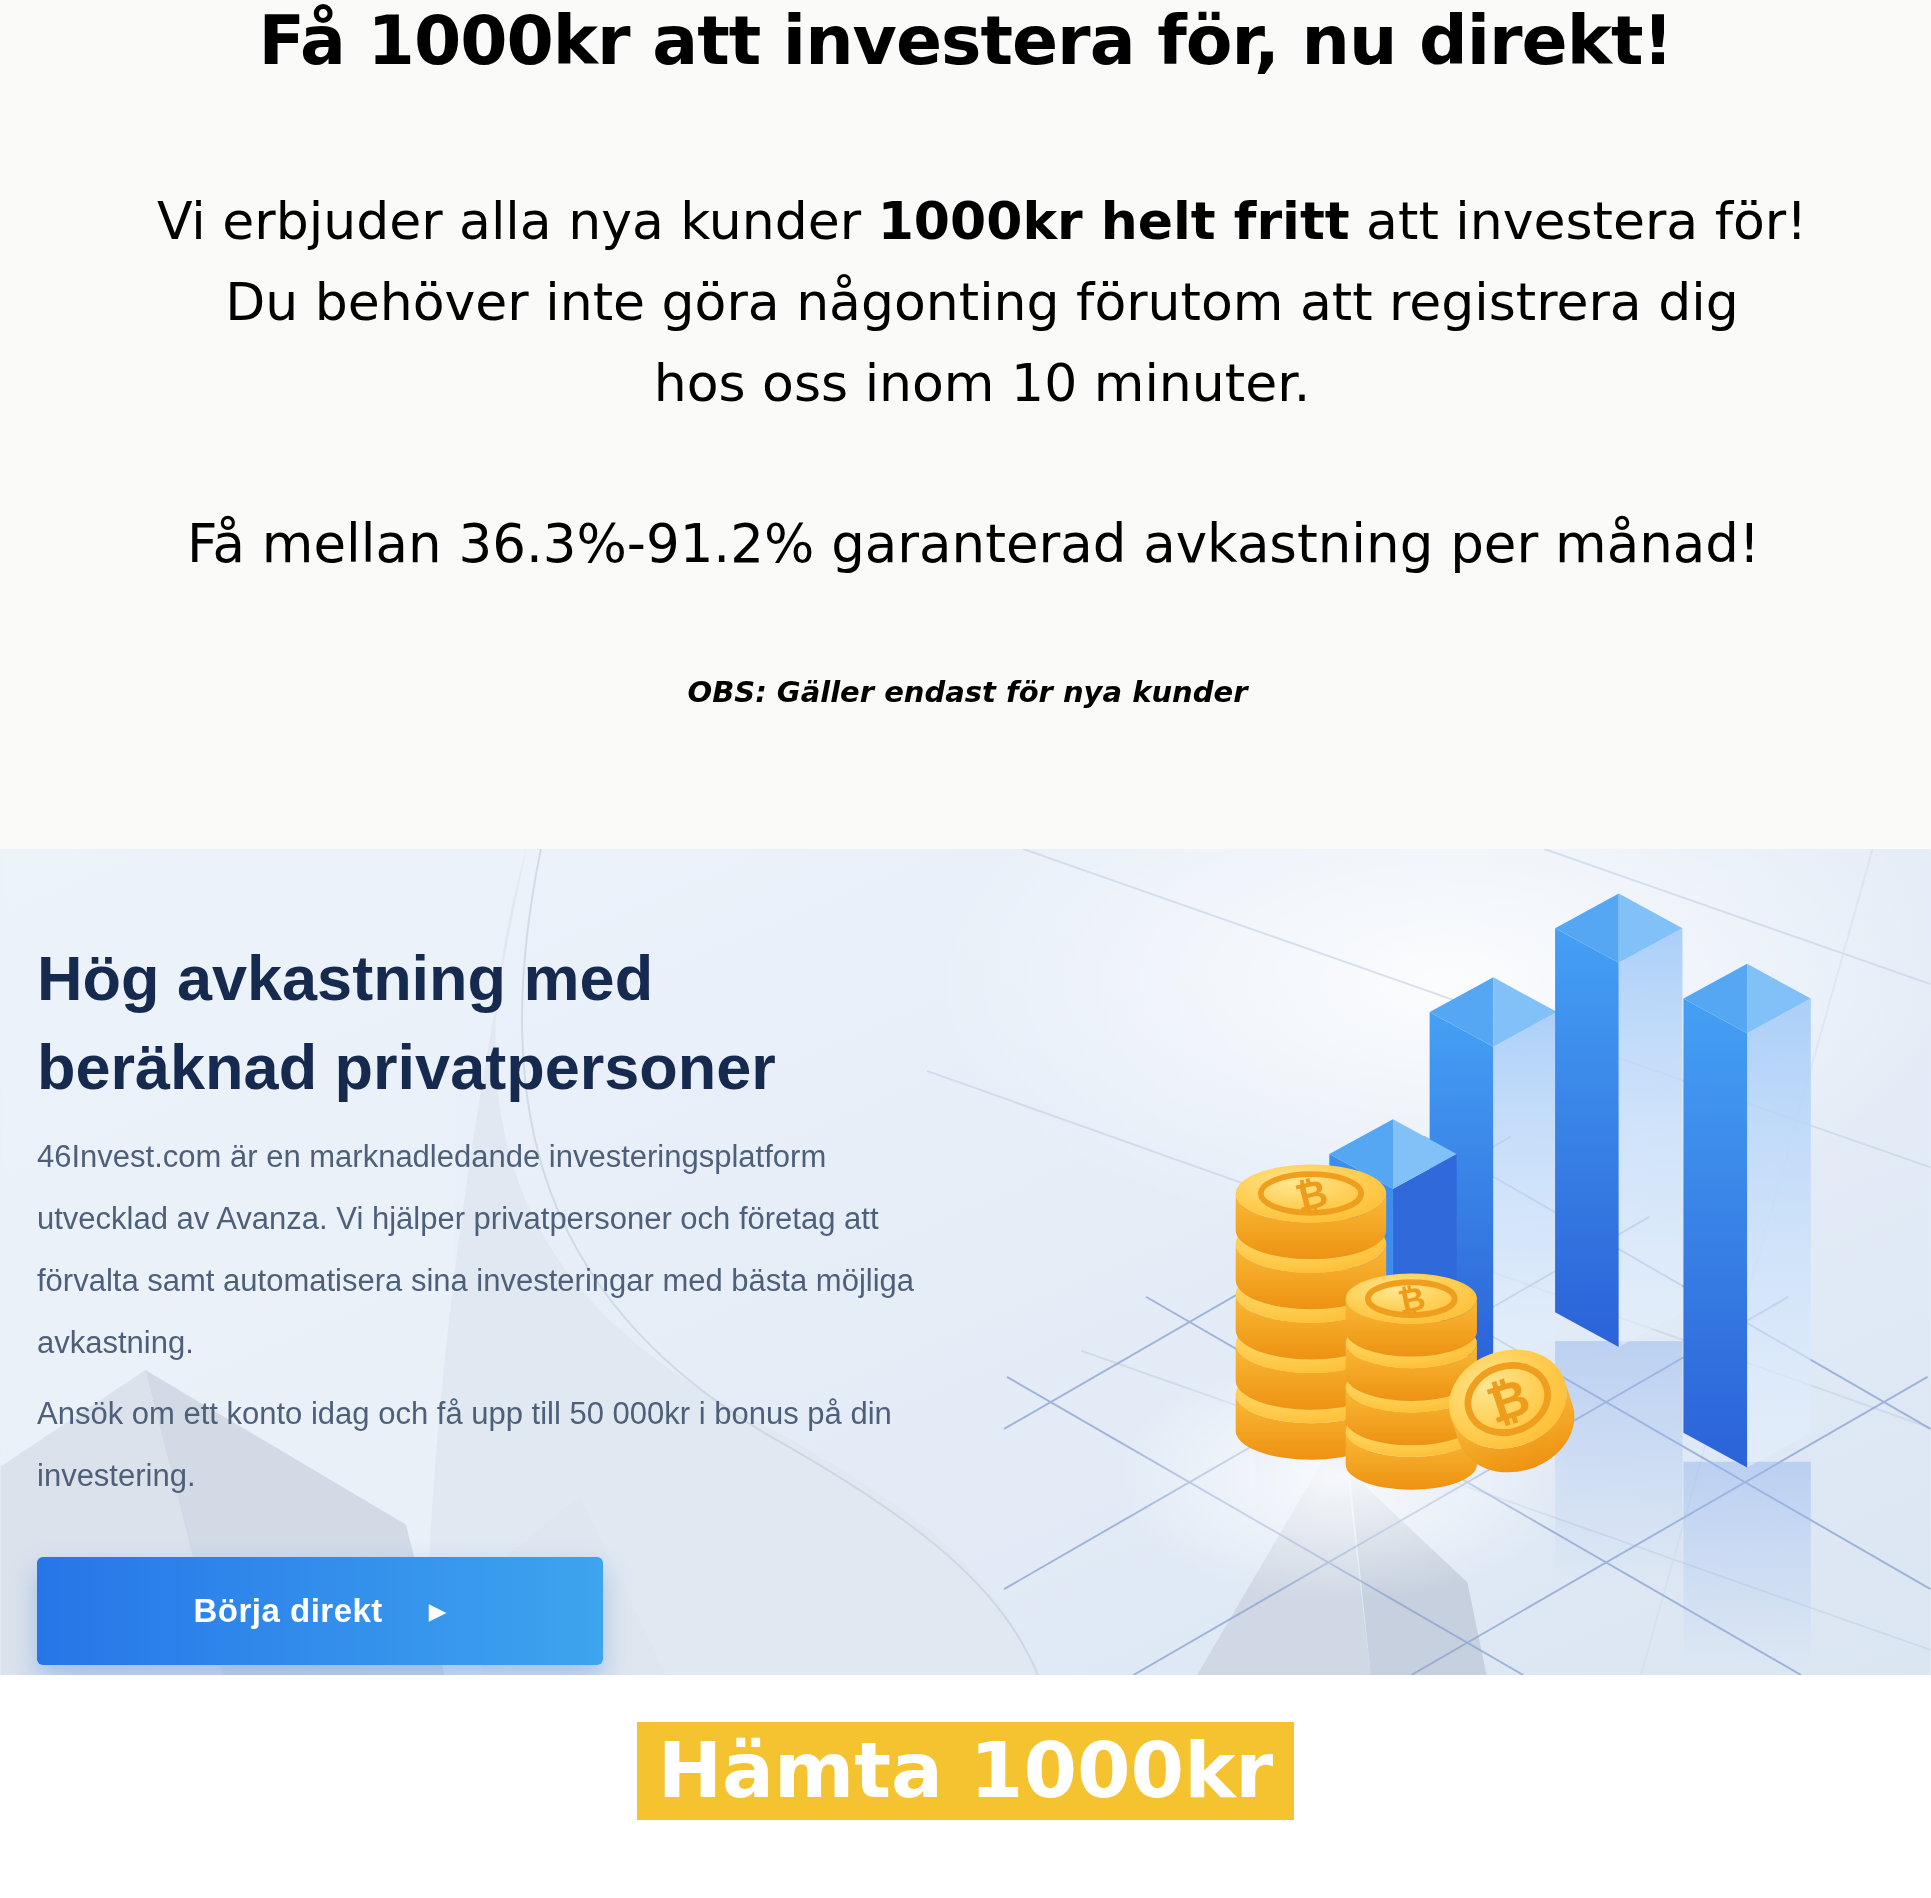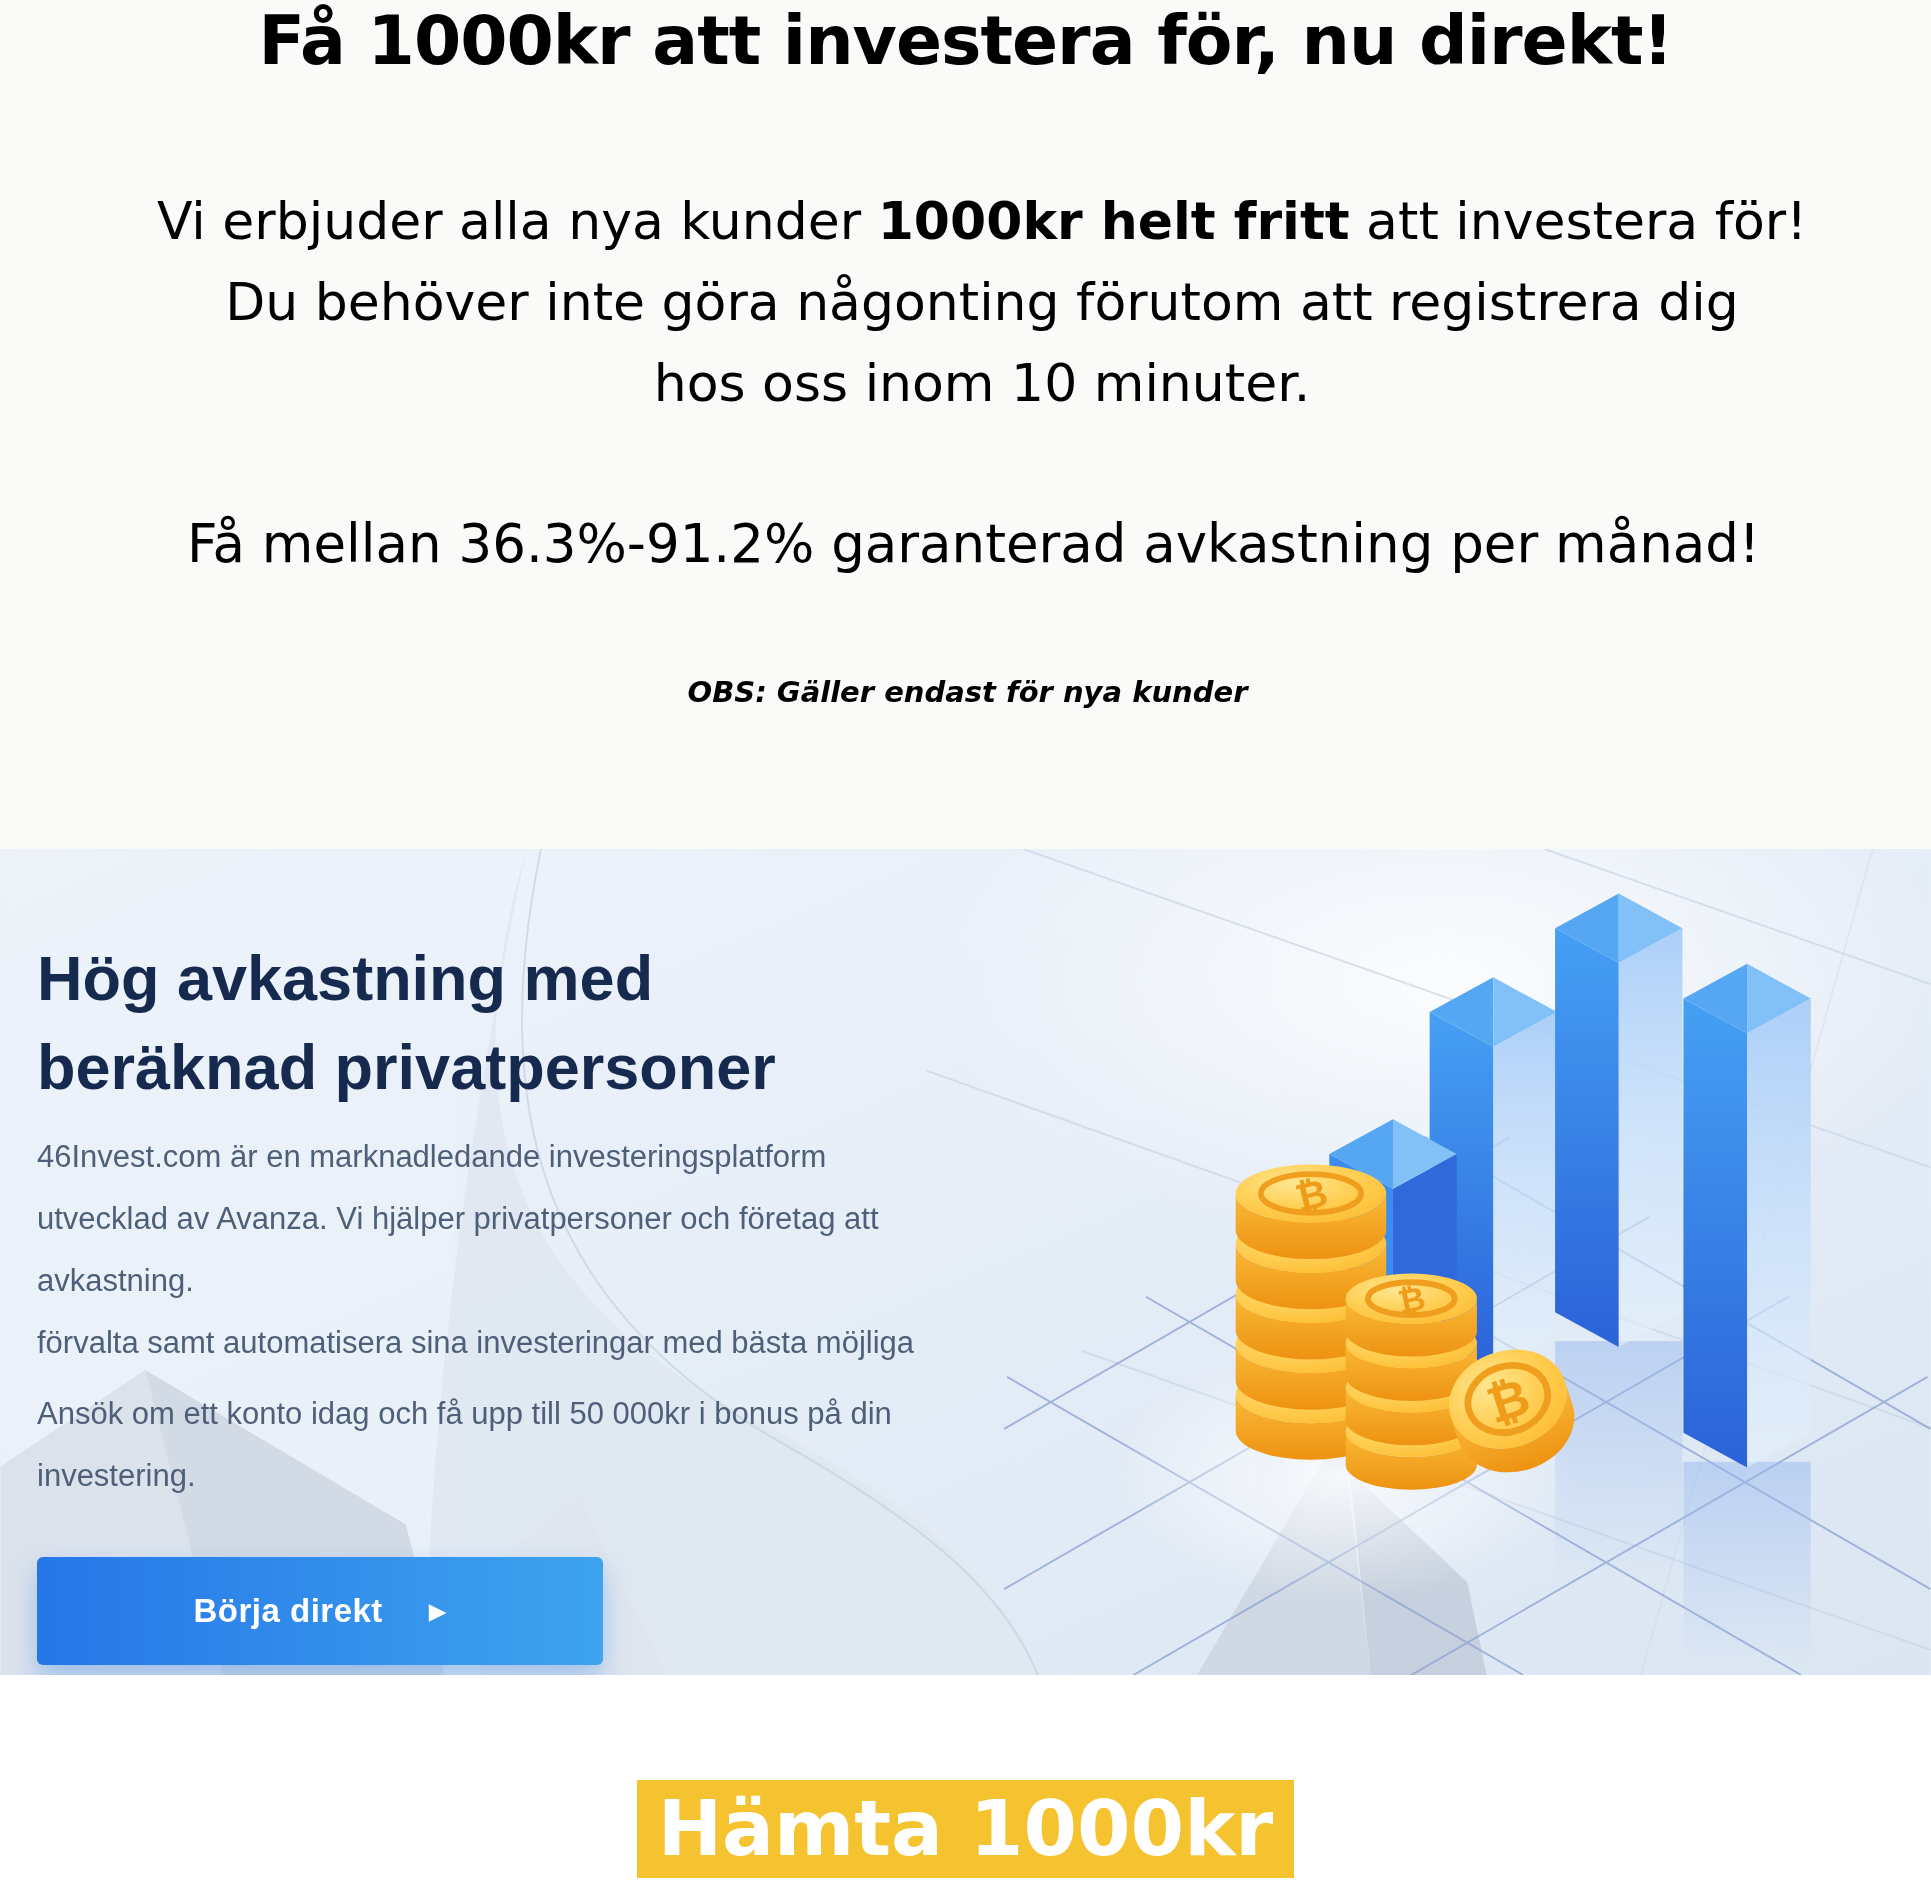--- a/index.html
+++ b/index.html
@@ -53,21 +53,21 @@
     background:linear-gradient(90deg,#2676e8 0%,#3ea4ee 100%);
     border-radius:5.8px;cursor:pointer;
     box-shadow:0 13.5px 27px rgba(52,130,230,.35);
   }
   .cta .cta-label{
     color:#fff;font-size:33px;font-weight:bold;letter-spacing:0.5px;
     font-family:"Liberation Sans",sans-serif;
   }
   .cta .arrow{color:#fff;font-size:23px;margin-left:46px;line-height:1;}
   
-  .claim-wrap{margin-top:105px;text-align:center;}
+  .claim-wrap{margin-top:47px;text-align:center;}
   .claim{
     display:inline-block;background:#f4c32f;color:#ffffff;
     font-size:77px;line-height:98px;font-weight:bold;
     padding:0 21px;cursor:pointer;text-decoration:none;
     font-family:"DejaVu Sans",sans-serif;
   }
 </style>
 </head>
 <body>
 
@@ -250,22 +250,22 @@
       <text x="1562" y="572" font-family="DejaVu Sans, sans-serif" font-size="52" font-weight="bold" fill="#ef9c1b" text-anchor="middle" dominant-baseline="central">₿</text>
     </g>
   </svg>
 
   <div class="banner-content">
     <h2><span>Hög avkastning med</span><br><span>beräknad privatpersoner</span></h2>
 
     <p class="bpara b1">
       <span>46Invest.com är en marknadledande investeringsplatform</span>
       <span>utvecklad av Avanza. Vi hjälper privatpersoner och företag att</span>
+      <span>förvalta samt automatisera sina investeringar med bästa möjliga</span>
       <span>avkastning.</span>
-      <span>förvalta samt automatisera sina investeringar med bästa möjliga</span>
     </p>
 
     <p class="bpara b2">
       <span>Ansök om ett konto idag och få upp till 50 000kr i bonus på din</span>
       <span>investering.</span>
     </p>
 
     <div class="cta">
       <span class="cta-label">Börja direkt</span>
       <span class="arrow">▶</span>

